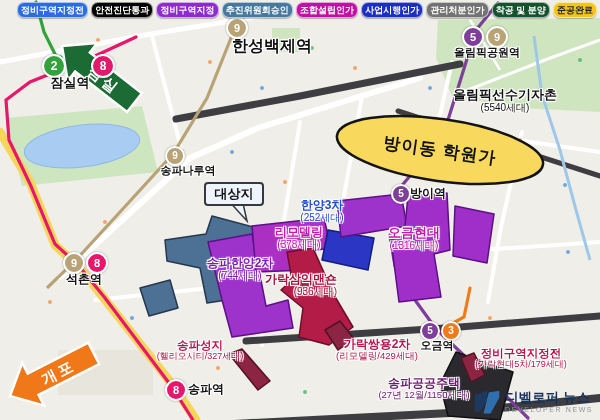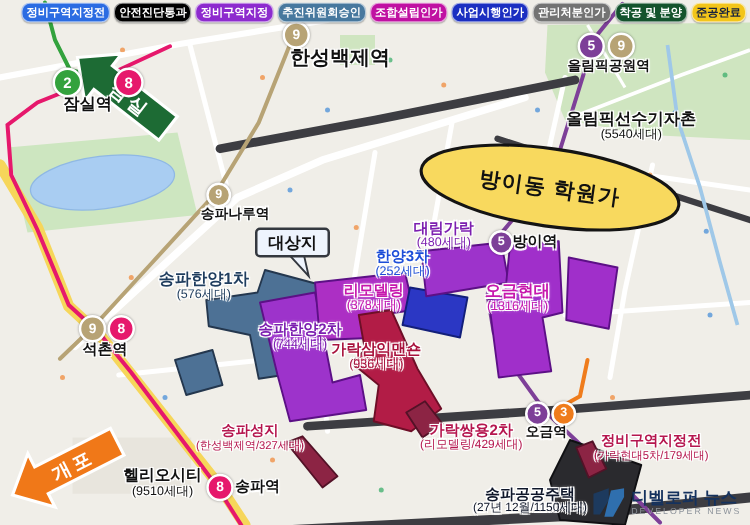--- a/index.html
+++ b/index.html
@@ -144,71 +144,59 @@
     <div class="pill" style="background: rgb(71, 120, 158);">추진위원회승인</div>
     <div class="pill" style="background: rgb(192, 17, 162);">조합설립인가</div>
     <div class="pill" style="background: rgb(27, 47, 193);">사업시행인가</div>
     <div class="pill" style="background: #737373;">관리처분인가</div>
     <div class="pill" style="background: #14532d;">착공 및 분양</div>
     <div class="pill last" style="background: rgb(243, 197, 26);">준공완료</div>
   </div>
 
   <div class="bubble">대상지</div>
 
-  <div class="clabel halo" style="left: 163px; top: 216px; font-size: 13px; color: rgb(31, 61, 94);">
-    <div>송파한양1차</div>
-    <div class="cl-detail" style="font-size:10px;">(576세대)</div>
-  </div>
   <div class="clabel halo" style="left: 240px; top: 257px; font-size: 12px; color: rgb(124, 31, 176);">
     <div>송파한양2차</div>
     <div class="cl-detail" style="font-size:10px;">(744세대)</div>
   </div>
   <div class="clabel halo" style="left: 299px; top: 226px; font-size: 12px; color: rgb(199, 23, 173);">
     <div>리모델링</div>
     <div class="cl-detail" style="font-size:10px;">(378세대)</div>
   </div>
   <div class="clabel halo" style="left: 322px; top: 199px; font-size: 12px; color: #1d4ed8;">
     <div>한양3차</div>
     <div class="cl-detail" style="font-size:10px;">(252세대)</div>
   </div>
-  <div class="clabel halo" style="left: 355px; top: 176px; font-size: 12px; color: rgb(124, 31, 176);">
-    <div>대림가락</div>
-    <div class="cl-detail" style="font-size:10px;">(480세대)</div>
-  </div>
   <div class="clabel halo" style="left: 414px; top: 226px; font-size: 13px; color: rgb(199, 23, 173);">
     <div>오금현대</div>
     <div class="cl-detail" style="font-size:10px;">(1316세대)</div>
   </div>
   <div class="clabel halo" style="left: 301px; top: 273px; font-size: 12px; color: rgb(168, 18, 60);">
     <div>가락삼익맨숀</div>
-    <div class="cl-detail" style="font-size:10px;">(936세대)</div>
+    <div class="cl-detail" style="font-size:10px;text-align:right;">(936세대)</div>
   </div>
   <div class="clabel halo" style="left: 200px; top: 339px; font-size: 11.5px; color: rgb(181, 22, 78);">
     <div>송파성지</div>
-    <div class="cl-detail" style="font-size:9px;">(한성백제역/327세대)</div>
+    <div class="cl-detail" style="font-size:9px;">(헬리오시티/327세대)</div>
   </div>
   <div class="clabel halo" style="left: 377px; top: 338px; font-size: 12px; color: rgb(181, 22, 78);">
     <div>가락쌍용2차</div>
     <div class="cl-detail" style="font-size:9.5px;">(리모델링/429세대)</div>
   </div>
-  <div class="clabel halo" style="left: 424px; top: 377px; font-size: 12px; color: #0f172a; margin-top: 12px;">
+  <div class="clabel halo" style="left: 424px; top: 377px; font-size: 12px; color: #701a75;">
     <div>송파공공주택</div>
     <div class="cl-detail" style="font-size:9.5px;">(27년 12월/1150세대)</div>
   </div>
   <div class="clabel halo" style="left: 521px; top: 347px; font-size: 11.5px; color: rgb(181, 22, 78);">
     <div>정비구역지정전</div>
     <div class="cl-detail" style="font-size:9px;">(가락현대5차/179세대)</div>
   </div>
   <div class="clabel halo" style="left: 505px; top: 88px; font-size: 13px; color: rgb(17, 17, 17);">
     <div>올림픽선수기자촌</div>
     <div class="cl-detail" style="font-size:10px;">(5540세대)</div>
-  </div>
-  <div class="clabel halo" style="left: 130px; top: 374px; font-size: 12.5px; color: rgb(17, 17, 17);">
-    <div>헬리오시티</div>
-    <div class="cl-detail" style="font-size:10px;">(9510세대)</div>
   </div>
 
   <div class="dots" style="left:42px;top:54px;gap:25px;">
     <span class="dot d20" style="background: rgb(51, 162, 61);">2</span>
     <span class="dot d20" style="background: rgb(230, 24, 108);">8</span>
   </div>
   <div class="sname halo ctr" style="left:70px;top:74px;font-size:13px;">잠실역</div>
 
   <div class="dots" style="left:226px;top:17px;">
     <span class="dot d18" style="background: rgb(183, 163, 117);">9</span>

